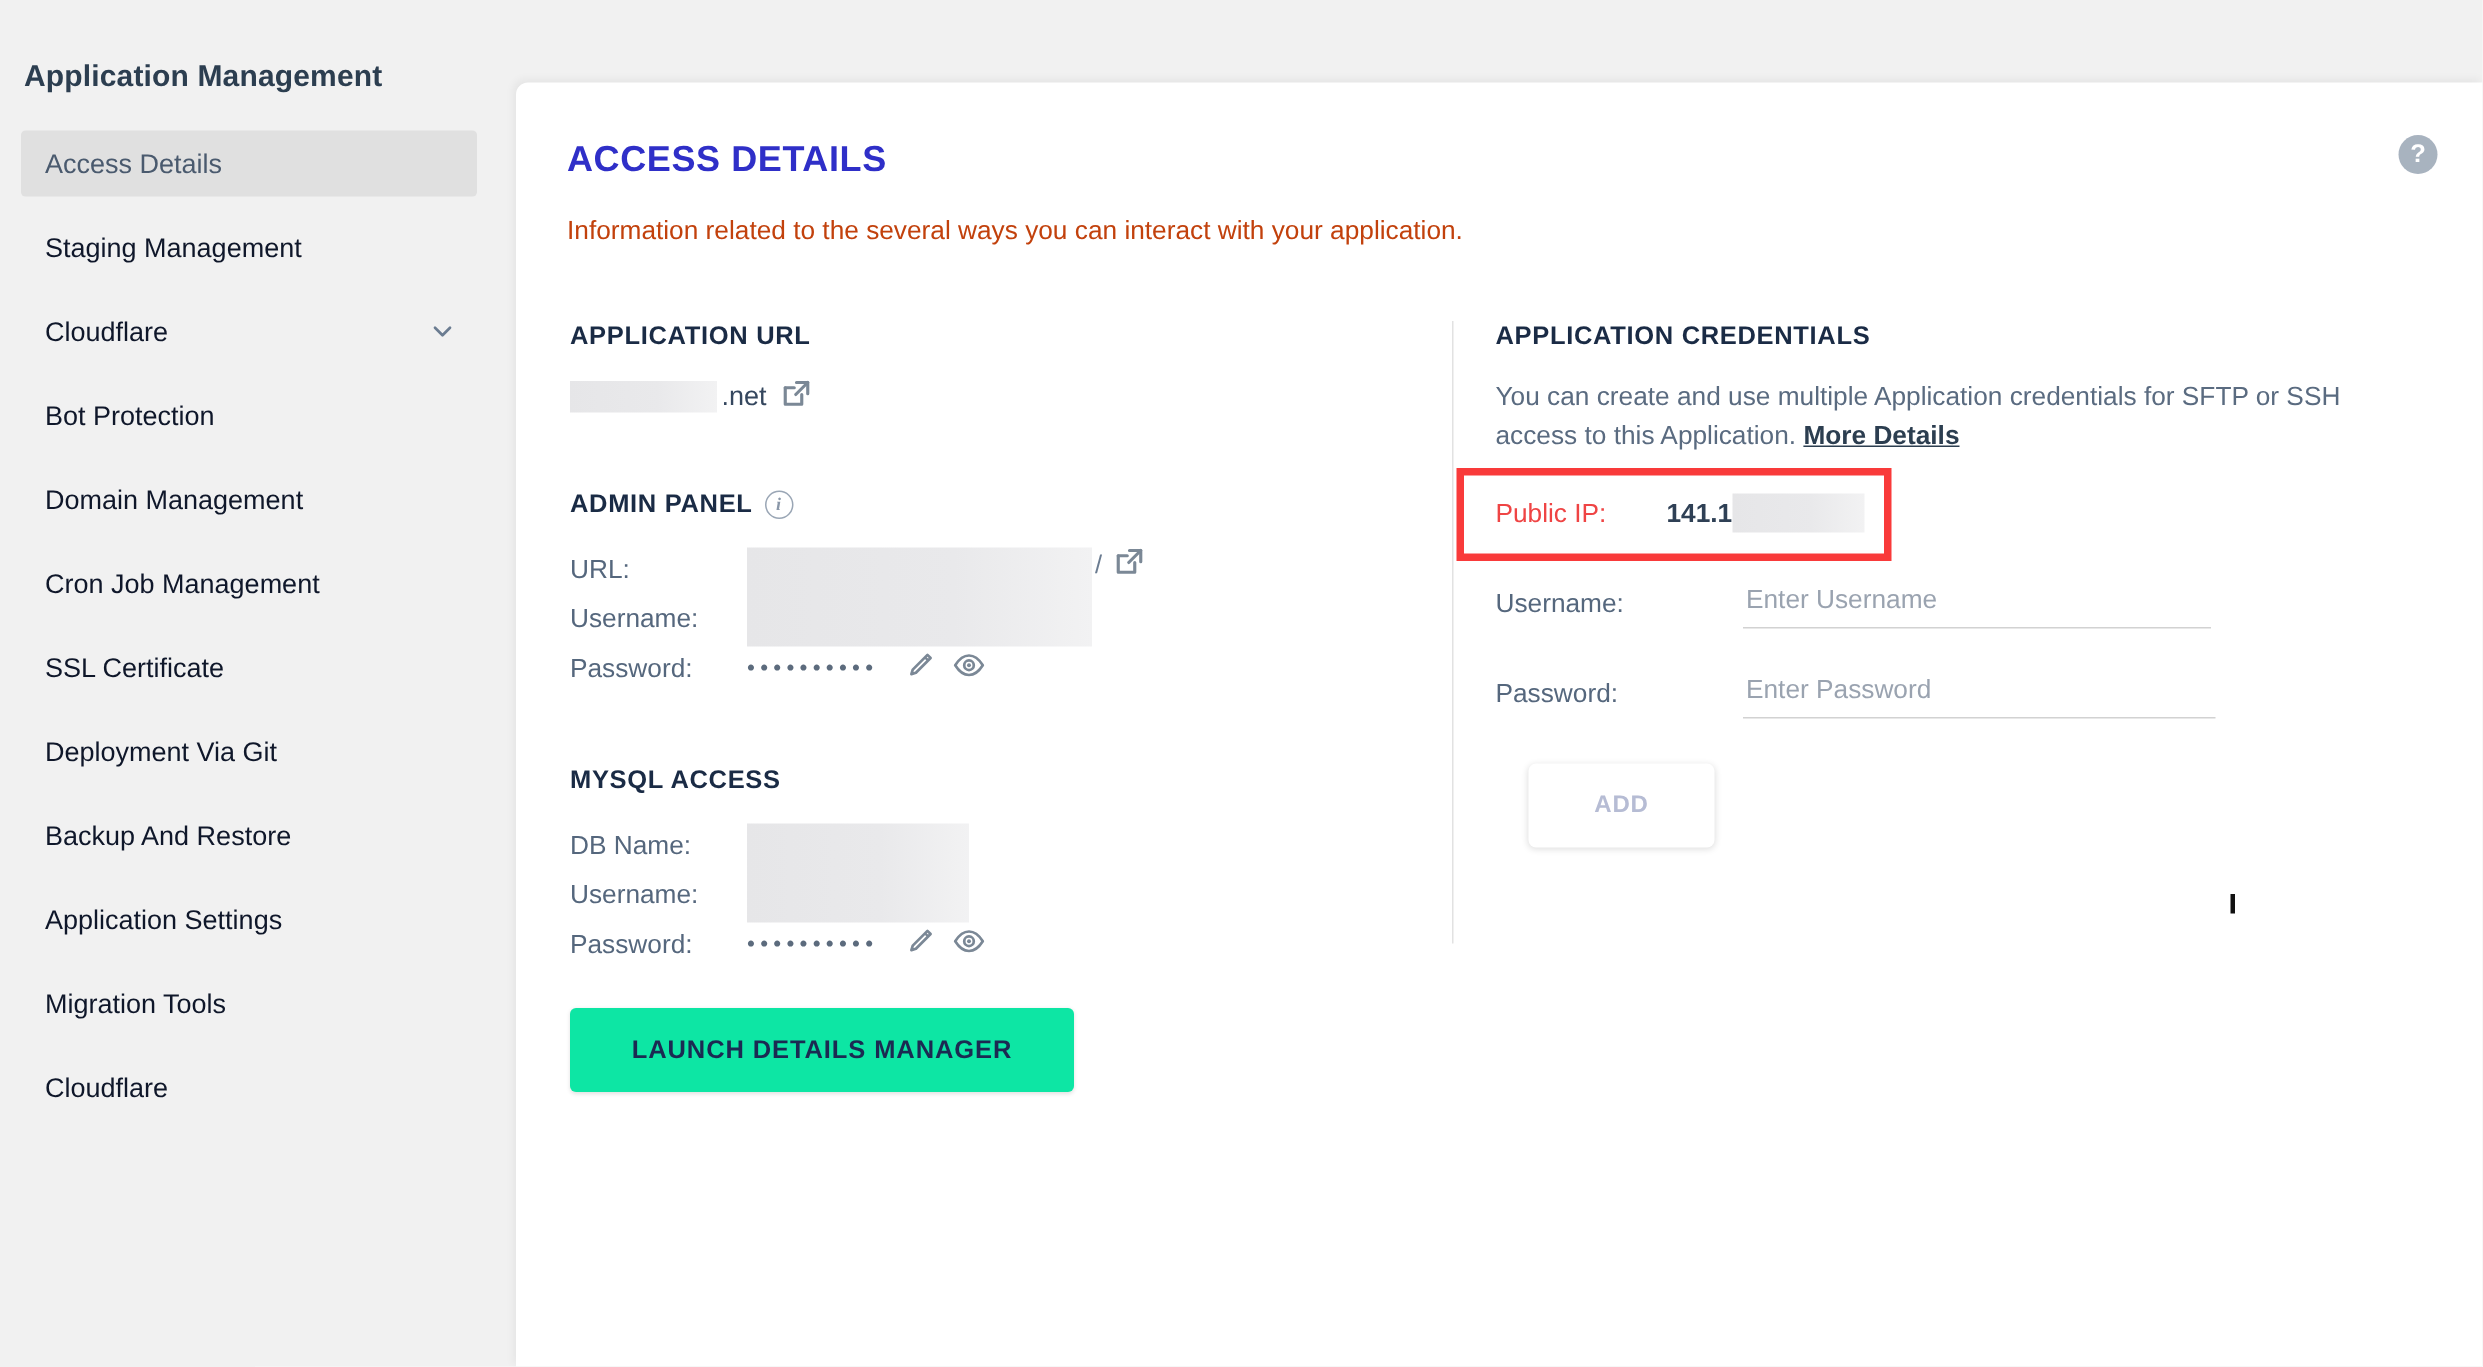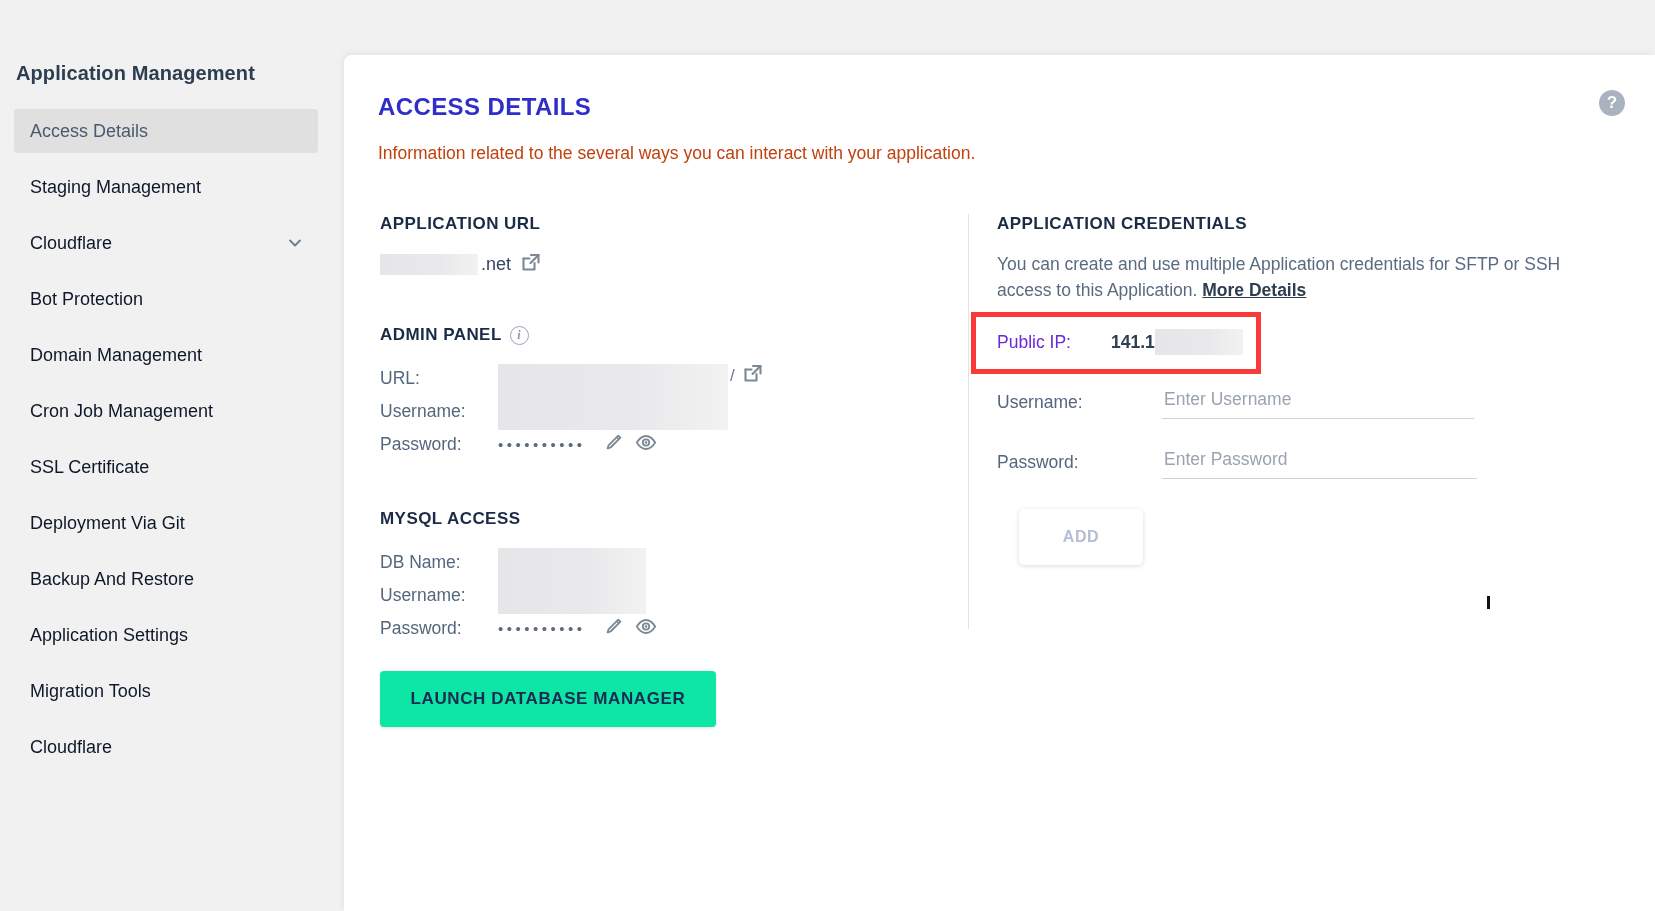--- a/index.html
+++ b/index.html
@@ -8,21 +8,21 @@
     background: #f1f1f1;
     font-family: "Liberation Sans", sans-serif;
     overflow: hidden;
   }
   #app { position: relative; width: 1655px; height: 911px; display: flex; }
 
   
   .sidebar {
     width: 344px; flex: 0 0 344px;
     background: #f1f1f1;
-    padding-top: 62px;
+    padding-top: 40px;
   }
   .sidebar-title {
     font-size: 20px; font-weight: bold; color: #2c3e50;
     padding: 0 0 0 16px; margin-bottom: 24px; letter-spacing: .1px;
   }
   .nav-list { list-style: none; }
   .nav-item {
     display: flex; align-items: center; justify-content: space-between;
     height: 44px; margin: 0 26px 12px 14px;
     padding: 0 14px 0 16px;
@@ -116,21 +116,21 @@
 
   .ip-block {
     position: relative; margin-top: 22px;
     display: flex; align-items: center; height: 33px;
   }
   .red-box {
     position: absolute; left: -26px; top: -14px;
     width: 290px; height: 62px;
     border: 5px solid #f93a3a; pointer-events: none;
   }
-  .ip-label { width: 114px; flex: 0 0 114px; font-size: 17.5px; color: #6d28d9; }
+  .ip-label { width: 114px; flex: 0 0 114px; font-size: 17.5px; color: #ef4444; }
   .ip-val { font-size: 17.5px; color: #2f4055; font-weight: bold; display: flex; align-items: center; }
 
   .field-row { display: flex; align-items: flex-end; margin-top: 26px; }
   .field-label { width: 165px; flex: 0 0 165px; font-size: 17.5px; color: #55677d; padding-bottom: 6px; }
   .field-input {
     flex: 1; max-width: 312px;
     border: none; border-bottom: 1px solid #d2d2d2;
     font-size: 17.5px; color: #35475e; padding: 4px 2px 8px 2px;
     background: transparent; outline: none;
     font-family: "Liberation Sans", sans-serif;
@@ -310,21 +310,21 @@
                     <svg width="22" height="19" viewBox="0 0 22 19">
                       <path d="M1.8 9.5 C5 4.4 8 3 11 3 C14 3 17 4.4 20.2 9.5 C17 14.6 14 16 11 16 C8 16 5 14.6 1.8 9.5 Z" fill="none" stroke="#7b8896" stroke-width="1.8" stroke-linejoin="round"></path>
                       <circle cx="11" cy="9.5" r="3.2" fill="none" stroke="#7b8896" stroke-width="1.8"></circle>
                       <circle cx="11" cy="9.5" r="1.3" fill="#7b8896"></circle>
                     </svg>
                   </span>
                 </span>
               </div>
             </div>
 
-            <button class="launch-btn">LAUNCH DATABASE MANAGER</button>
+            <button class="launch-btn">LAUNCH DETAILS MANAGER</button>
           </div>
         </div>
 
         <div class="col-right">
           <div class="sec-head">
             <span>APPLICATION CREDENTIALS</span>
           </div>
 
           <p class="cred-desc">
             <span>You can create and use multiple Application credentials for SFTP or SSH access to this Application.</span>

